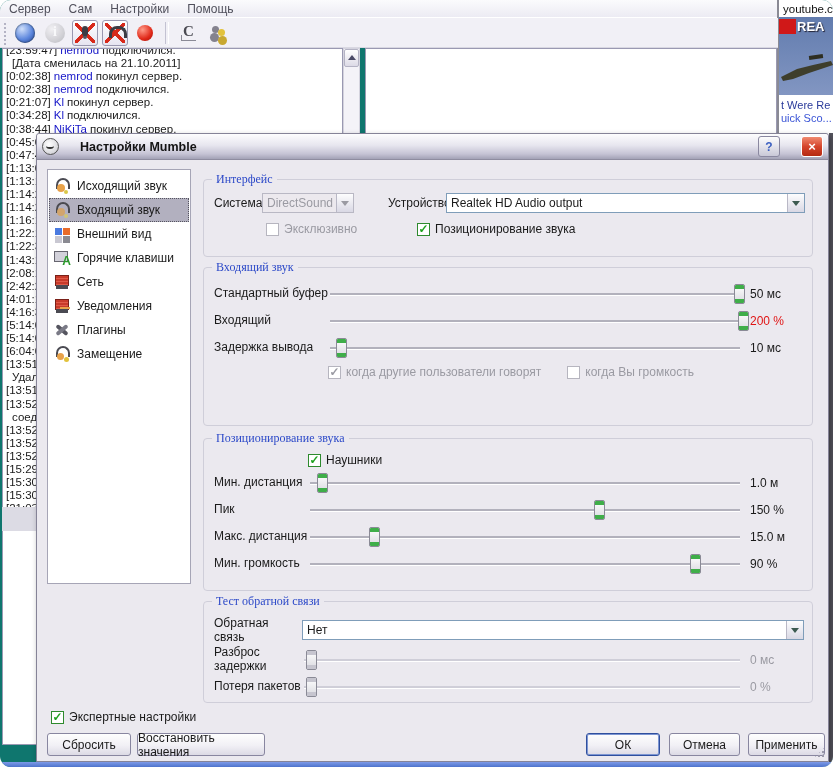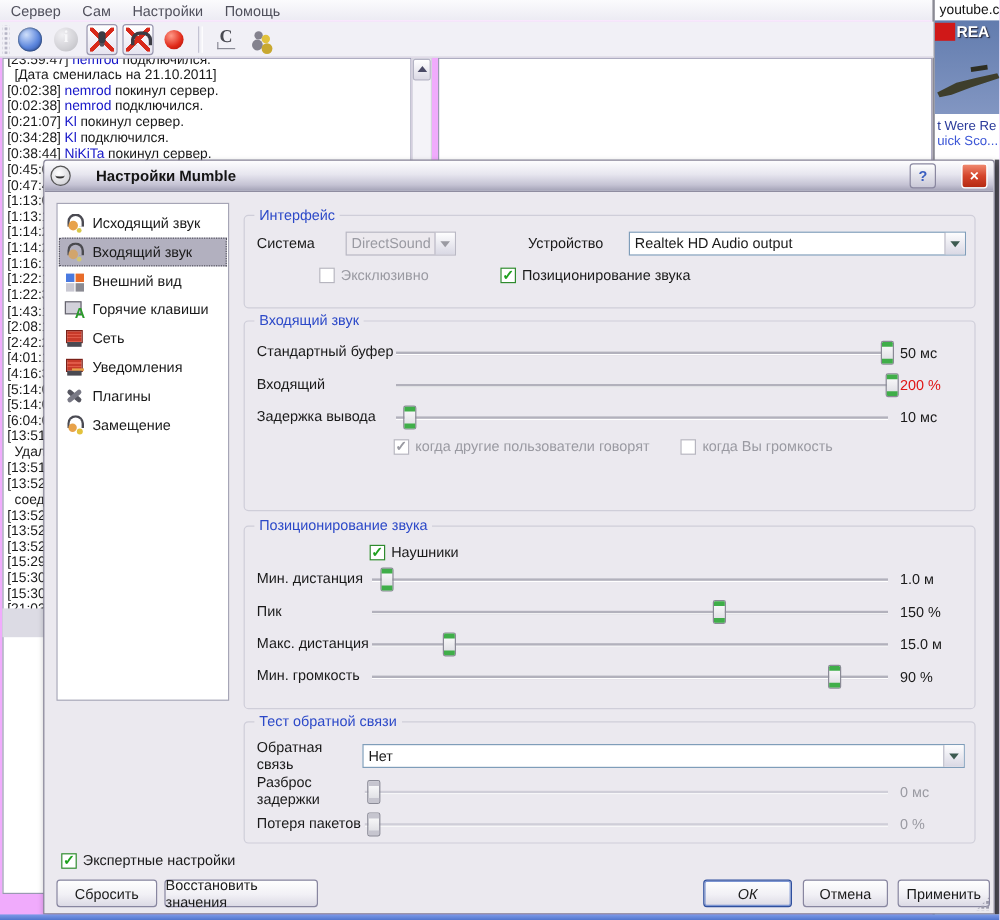--- a/index.html
+++ b/index.html
@@ -1,17 +1,17 @@
 <!DOCTYPE html>
 <html><head>
 <meta charset="utf-8">
 <style>
   html,body{margin:0;padding:0;}
-  #screen{position:relative;width:833px;height:767px;background:#f0abfc;overflow:hidden;
-    font-family:"Liberation Sans", sans-serif;font-size:12px;color:#1a1a1a;}
+  #screen{position:relative;width:833px;height:767px;background:#0f766e;overflow:hidden;
+    font-family:"Liberation Sans", sans-serif;font-size:12px;color:#1a1a1a;border-radius:11px;}
 
   
   .menubar{position:absolute;left:0;top:0;width:778px;height:17px;
     background:linear-gradient(#fbfbfd,#ecebf3);display:flex;align-items:center;border-bottom:1px solid #fff;}
   .menu-item{padding:0 9px;color:#50505c;cursor:default;}
   .toolbar{position:absolute;left:0;top:18px;width:778px;height:30px;background:#f1f0f6;
     border-bottom:1px solid #d9d8e2;display:flex;align-items:center;gap:4px;padding-left:2px;box-sizing:border-box;z-index:2;}
   .tbtn{width:26px;height:26px;display:flex;align-items:center;justify-content:center;position:relative;}
   .tbtn.pressed{background:linear-gradient(#ffffff,#e6e4f0);border:1px solid #9a98b0;border-radius:3px;width:24px;height:24px;}
   .tbtn.disabled{opacity:.55;filter:grayscale(.6);}
@@ -79,21 +79,21 @@
   .ic-shortcuts::after{content:"A";position:absolute;right:0;bottom:-1px;color:#2a9a2a;font-weight:bold;font-size:12px;}
   .ic-network::before,.ic-notifications::before{content:"";position:absolute;left:2px;top:2px;width:12px;height:9px;background:repeating-linear-gradient(#c83a2a 0 2px,#e05a48 2px 3px);border:1px solid #7a2018;}
   .ic-network::after,.ic-notifications::after{content:"";position:absolute;left:3px;bottom:2px;width:12px;height:4px;background:#4a4a52;}
   .ic-notifications::after{background:#4a4a52;box-shadow:3px -3px 0 -1px #e8a24a;}
   .ic-plugins::before{content:"";position:absolute;left:2px;top:7px;width:14px;height:4px;background:#55555f;transform:rotate(40deg);border-radius:2px;}
   .ic-plugins::after{content:"";position:absolute;left:2px;top:7px;width:14px;height:4px;background:#7a7a86;transform:rotate(-40deg);border-radius:2px;}
   .ic-overlay::after{content:"";position:absolute;left:4px;top:8px;width:7px;height:7px;border-radius:50%;background:#e8a24a;box-shadow:6px 3px 0 -1px #e2c23c;}
 
   
   .group{position:absolute;border:1px solid #cfced9;border-radius:4px;}
-  .gtitle{position:absolute;top:-8px;left:8px;background:#ebe9ef;padding:0 4px;color:#2c49c8;font-size:12px;}
+  .gtitle{position:absolute;top:-8px;left:8px;background:#ebe9ef;padding:0 4px;color:#2c49c8;font-size:12px;font-family:Liberation Serif, serif;}
   .g-if{left:166px;top:45px;width:608px;height:76px;}
   .g-in{left:166px;top:133px;width:608px;height:157px;}
   .g-pos{left:166px;top:304px;width:608px;height:151px;}
   .g-test{left:166px;top:467px;width:608px;height:100px;}
 
   .frow{display:flex;align-items:center;}
   .combo{height:20px;background:#fff;border:1px solid #7f9db9;box-sizing:border-box;display:flex;align-items:center;font-size:12px;}
   .combo .cv{flex:1;padding:0 4px;white-space:nowrap;overflow:hidden;}
   .combo .ca{width:16px;height:100%;background:linear-gradient(#fdfdfe,#d9d8e4);border-left:1px solid #b9b8c6;display:flex;align-items:center;justify-content:center;}
   .combo .ca::after{content:"";border:4px solid transparent;border-top:5px solid #3c5a50;margin-top:4px;}
@@ -396,21 +396,21 @@
         </div>
 
         <div class="side-item">
           <span class="si ic-overlay"></span>
           <span>Замещение</span>
         </div>
       </div>
 
     <div class="group g-if">
       <span class="gtitle">Интерфейс</span>
-      <div class="frow" style="position:absolute;left:10px;top:13px;right:7px;gap:26px;">
+      <div class="frow" style="position:absolute;left:10px;top:13px;right:7px;">
         <span style="width:46px;">Система</span>
         <span class="combo disabled" style="width:92px;margin-left:2px;">
           <span class="cv">DirectSound</span>
             <span class="ca"></span>
         </span>
         <span style="margin-left:34px;width:56px;">Устройство</span>
         <span class="combo" style="flex:1;margin-left:2px;">
           <span class="cv">Realtek HD Audio output</span>
             <span class="ca"></span>
         </span>
@@ -547,20 +547,20 @@
           </div>
         </div>
     </div>
 
     <div class="cbrow expert">
       <span class="cb">✓</span>
       <span class="cbl">Экспертные настройки</span>
     </div>
     <div class="xp-btn" style="left:10px;top:599px;width:84px;">Сбросить</div>
     <div class="xp-btn" style="left:100px;top:599px;width:128px;">Восстановить значения</div>
-    <div class="xp-btn default" style="left:549px;top:599px;width:74px;font-style:italic;">ОК</div>
+    <div class="xp-btn default" style="left:549px;top:599px;width:74px;">ОК</div>
     <div class="xp-btn" style="left:632px;top:599px;width:71px;">Отмена</div>
     <div class="xp-btn" style="left:711px;top:599px;width:77px;">Применить</div>
     <div class="grip"></div>
   </div>
 
   <div class="taskbar"></div>
 </div>
 
 </body></html>

